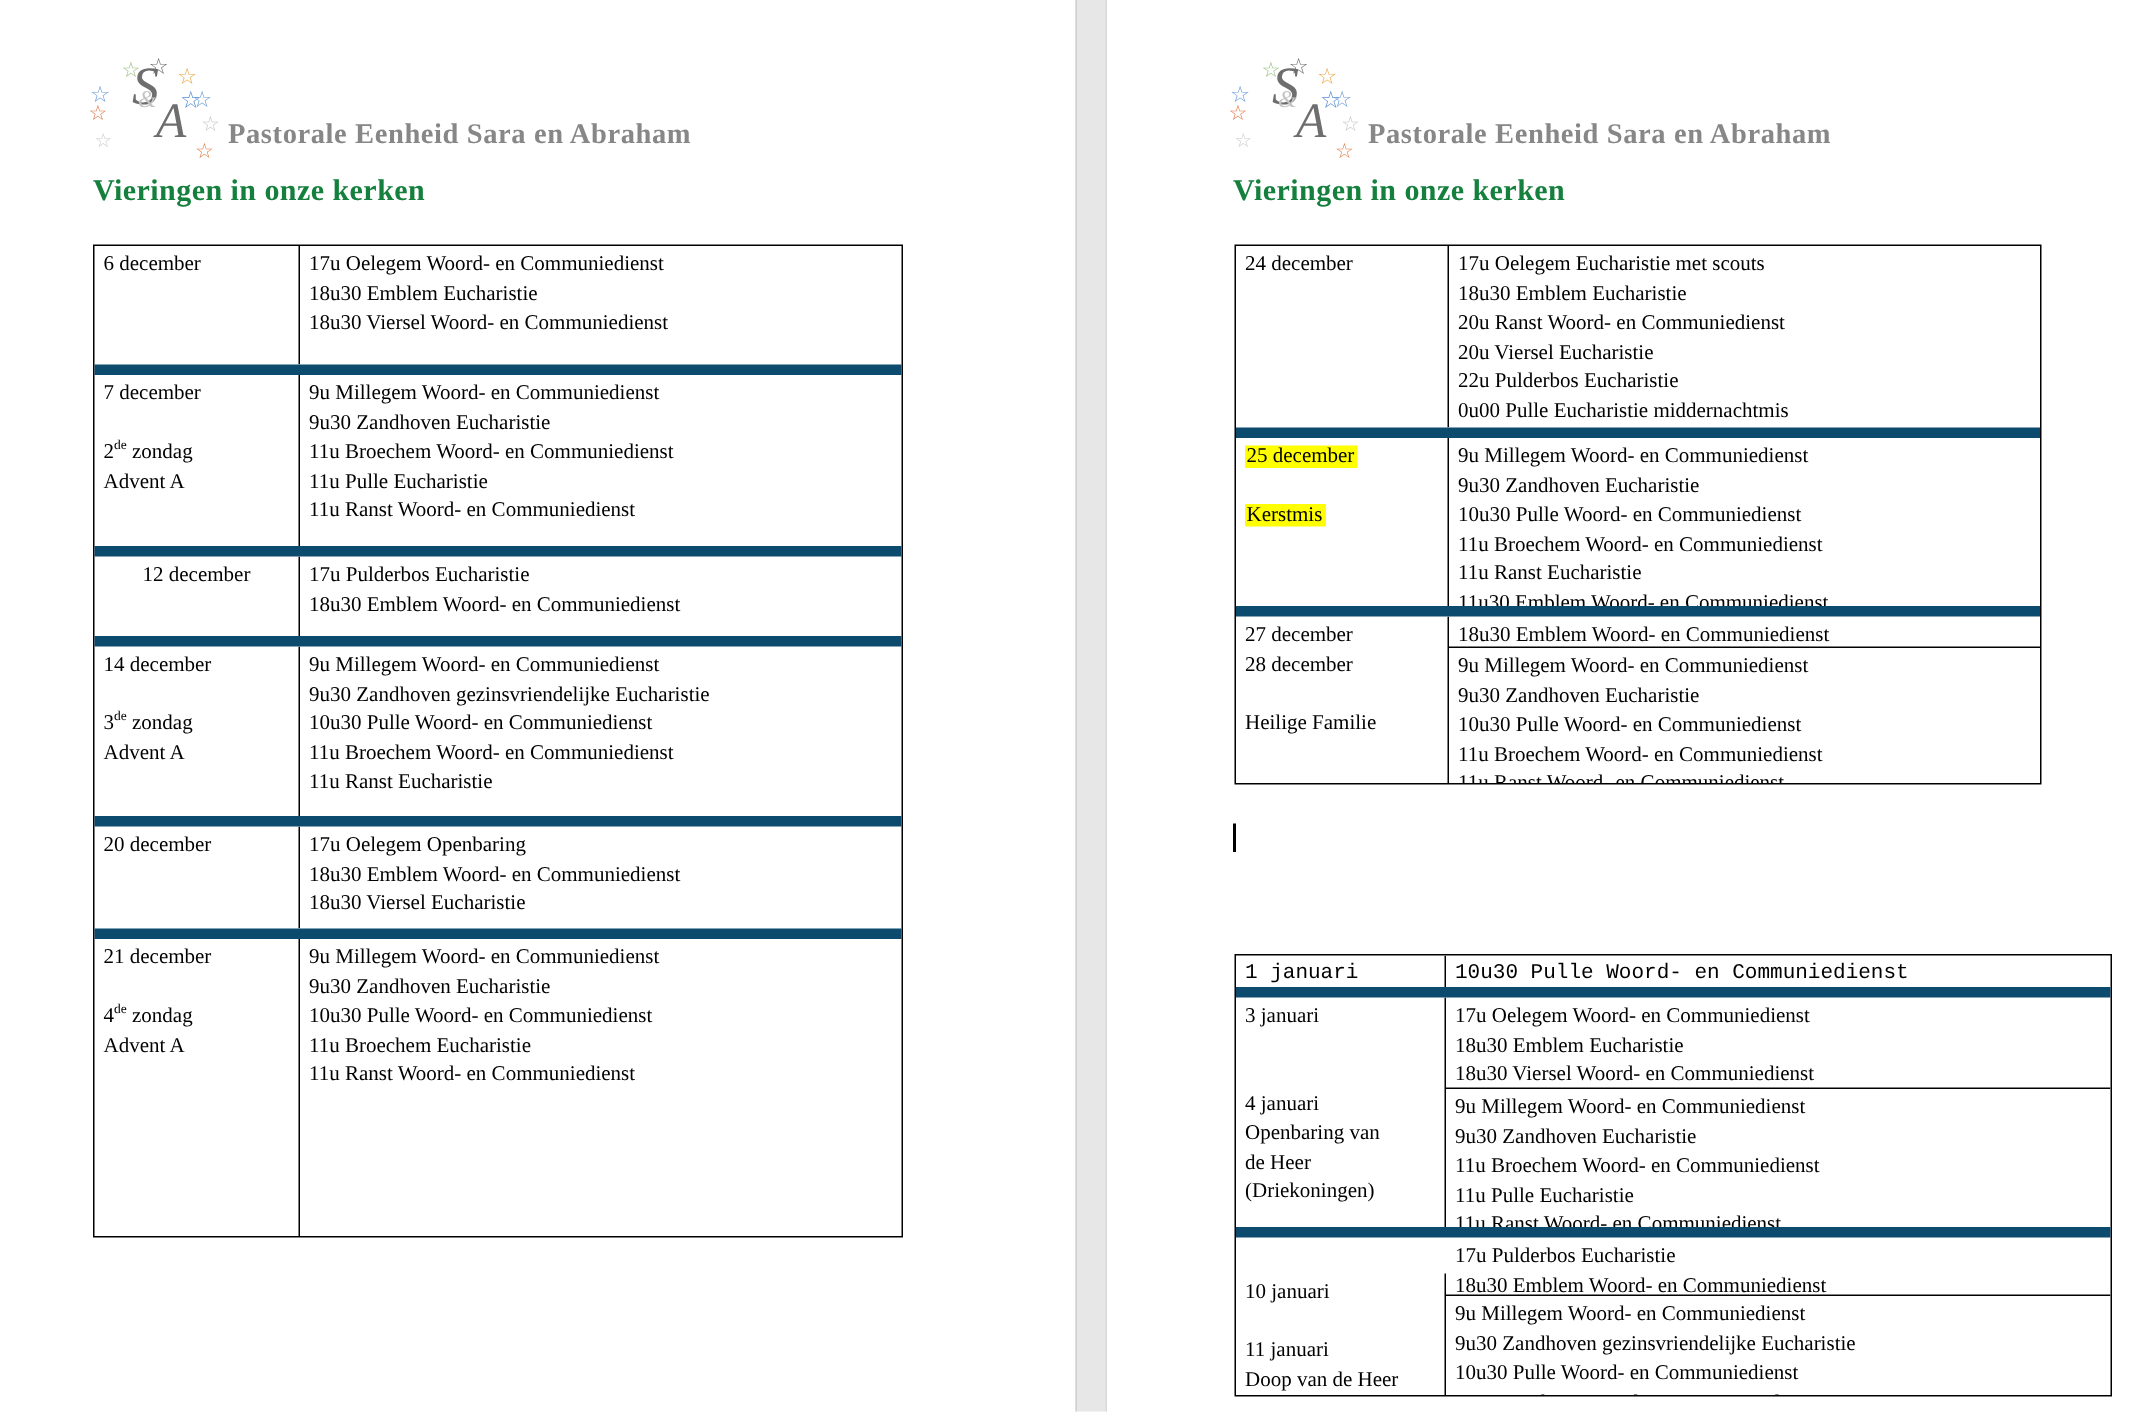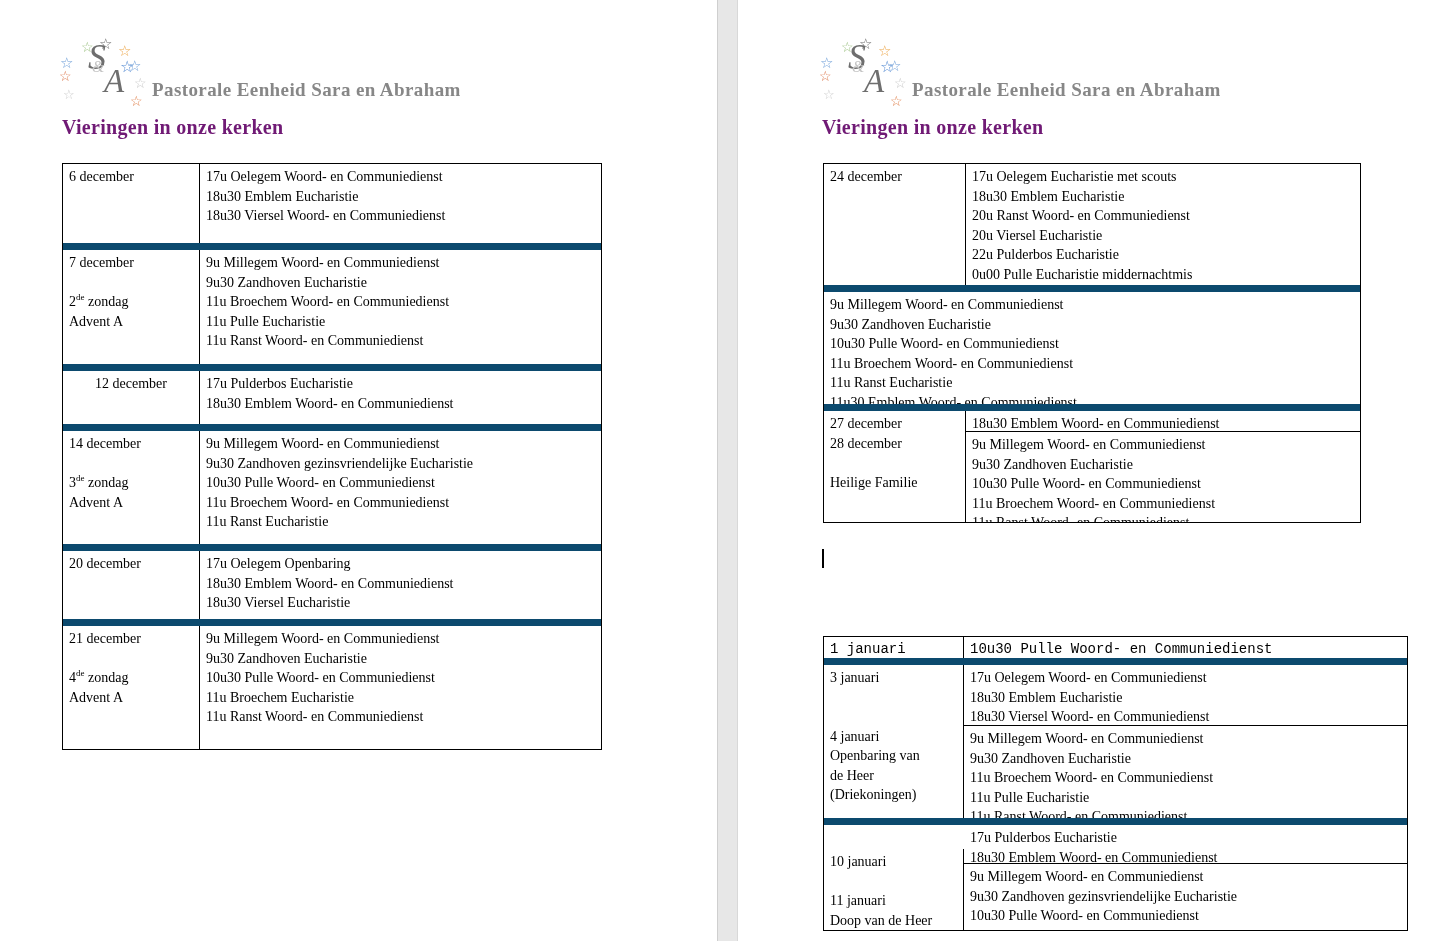--- a/index.html
+++ b/index.html
@@ -12,21 +12,21 @@
   .page-left{left:0;width:717px;}
   .page-gap{position:absolute;left:717px;top:0;width:21px;height:941px;
     background:#e7e7e7;border-left:1px solid #cfcfcf;border-right:1px solid #d8d8d8;box-sizing:border-box;}
   .page-right{left:738px;width:699px;overflow:hidden;}
 
   
   .logo{position:absolute;width:100px;height:88px;}
   .logo .star{position:absolute;font-family:"DejaVu Sans",sans-serif;}
   .logo .ltr{position:absolute;font-style:italic;color:#6e6e6e;}
   .doc-title{position:absolute;font-size:19px;font-weight:bold;color:#878787;letter-spacing:.4px;white-space:nowrap;}
-  .doc-subtitle{position:absolute;font-size:20px;font-weight:bold;color:#701a75;letter-spacing:.3px;white-space:nowrap;}
+  .doc-subtitle{position:absolute;font-size:20px;font-weight:bold;color:#15803d;letter-spacing:.3px;white-space:nowrap;}
 
   
   .table{position:absolute;border:1px solid #000;box-sizing:border-box;display:flex;flex-direction:column;background:#fff;}
   .trow{display:flex;flex-direction:row;box-sizing:border-box;overflow:hidden;}
   .trow + .trow{border-top:7px solid #0c4a6e;}
   .cell{box-sizing:border-box;padding:3px 6px 0 6px;overflow:hidden;}
   .cell.date{border-right:1px solid #000;flex:none;}
   .cell.services{flex:1;}
   .rstack{flex:1;display:flex;flex-direction:column;box-sizing:border-box;}
   .rstack .sub{box-sizing:border-box;overflow:hidden;padding:3px 6px 0 6px;}
@@ -58,21 +58,21 @@
       <span class="star" style="left:78px;top:57px;font-size:14px;color:#c8c8c8;">☆</span>
       <span class="star" style="left:74px;top:75px;font-size:14px;color:#e0834f;">☆</span>
       <span class="ltr" style="left:32px;top:18px;font-size:36px;">S</span>
       <span class="ltr" style="left:36px;top:40px;font-size:16px;color:#c4c4c4;">&amp;</span>
       <span class="ltr" style="left:48px;top:45px;font-size:33px;">A</span>
     </div>
 
     <div class="doc-title" style="left:152px;top:79px;">Pastorale Eenheid Sara en Abraham</div>
     <div class="doc-subtitle" style="left:62px;top:116px;">Vieringen in onze kerken</div>
 
-    <div class="table" style="left:62px;top:163px;width:540px;height:587px;">
+    <div class="table" style="left:62px;top:163px;width:540px;height:662px;">
 
       <div class="trow" style="height:79px;">
         <div class="cell date" style="width:137px;">
           <div class="line">6 december</div>
         </div>
         <div class="cell services">
             <div class="line">17u Oelegem Woord- en Communiedienst</div>
             <div class="line">18u30 Emblem Eucharistie</div>
             <div class="line">18u30 Viersel Woord- en Communiedienst</div>
           </div>
@@ -182,20 +182,25 @@
             <div class="line">17u Oelegem Eucharistie met scouts</div>
             <div class="line">18u30 Emblem Eucharistie</div>
             <div class="line">20u Ranst Woord- en Communiedienst</div>
             <div class="line">20u Viersel Eucharistie</div>
             <div class="line">22u Pulderbos Eucharistie</div>
             <div class="line">0u00 Pulle Eucharistie middernachtmis</div>
           </div>
       </div>
 
       <div class="trow" style="height:119px;">
+        <div class="cell date" style="width:142px;">
+          <div class="line"><span class="hl">25 december</span></div>
+          <div class="line blank"></div>
+          <div class="line"><span class="hl">Kerstmis</span></div>
+        </div>
         <div class="cell services">
             <div class="line">9u Millegem Woord- en Communiedienst</div>
             <div class="line">9u30 Zandhoven Eucharistie</div>
             <div class="line">10u30 Pulle Woord- en Communiedienst</div>
             <div class="line">11u Broechem Woord- en Communiedienst</div>
             <div class="line">11u Ranst Eucharistie</div>
             <div class="line">11u30 Emblem Woord- en Communiedienst</div>
           </div>
       </div>
 

